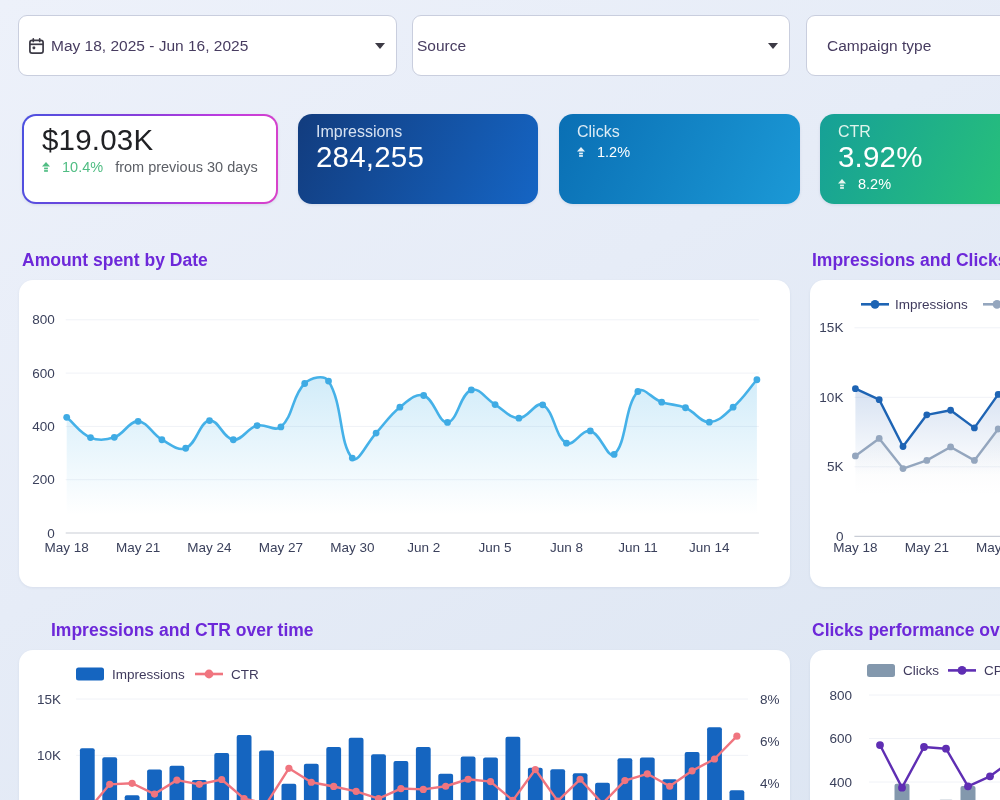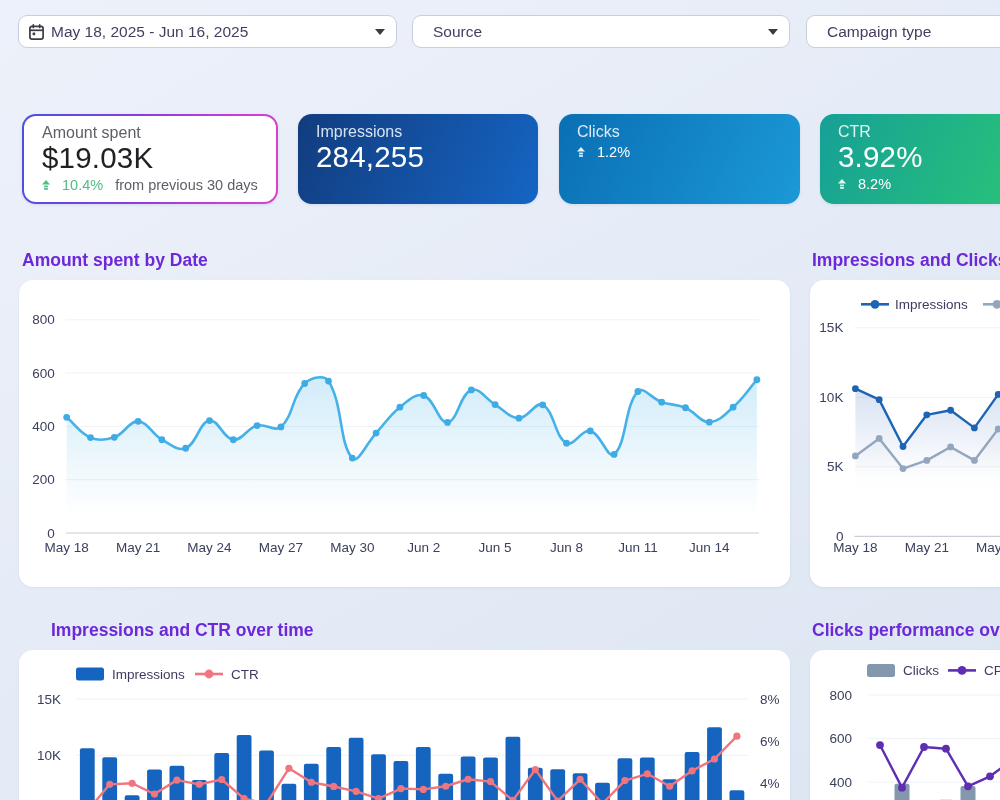--- a/index.html
+++ b/index.html
@@ -1,18 +1,18 @@
 <!DOCTYPE html>
 <html><head><meta charset="utf-8">
 <style>
 * { margin:0; padding:0; box-sizing:border-box; }
 html,body { width:1000px; height:800px; overflow:hidden; }
 body { font-family:"Liberation Sans", sans-serif;
   background:linear-gradient(150deg,#edf1fa 0%,#e6ecf7 45%,#dce5f2 100%); position:relative; }
-.dd { position:absolute; top:15px; height:33px; background:#fff; border:1px solid #c9cede;
+.dd { position:absolute; top:15px; height:61px; background:#fff; border:1px solid #c9cede;
   border-radius:9px; display:flex; align-items:center; font-size:15.5px; color:#473c60; }
 .kpi { position:absolute; top:114px; height:90px; border-radius:14px; padding:9px 18px;
   color:#fff; box-shadow:0 1px 3px rgba(30,50,100,0.10); }
 .kpi .t { font-size:16px; }
 .kpi .v { font-size:29.5px; line-height:1.1; letter-spacing:0.2px; }
 .kpi .s { font-size:14.5px; margin-top:3px; display:flex; align-items:center; gap:12px; }
 .h3 { position:absolute; font-size:17.5px; font-weight:bold; color:#6d28d9; white-space:nowrap; }
 .card { position:absolute; background:#fff; border-radius:14px; box-shadow:0 1px 3px rgba(30,50,100,0.07); }
 </style></head>
 <body>
@@ -27,36 +27,35 @@
         <rect x="3.6" y="8.6" width="2.6" height="2.6" rx="0.6" fill="#3c3a45"></rect>
       </svg>
     </span>
   <span style="margin-left:7px;">May 18, 2025 - Jun 16, 2025</span>
   <span style="position:absolute; right:11px; display:flex;">
       <svg width="10" height="6" viewBox="0 0 10 6">
         <path d="M0 0L5 6L10 0Z" fill="#3c3a45"></path>
       </svg>
     </span>
 </div>
-<div class="dd" style="left:412px; width:378px; padding-left:20px;">
+<div class="dd" style="left:412px; width:378px; padding-left:4px;">
   <span>Source</span>
   <span style="position:absolute; right:11px; display:flex;">
       <svg width="10" height="6" viewBox="0 0 10 6">
         <path d="M0 0L5 6L10 0Z" fill="#3c3a45"></path>
       </svg>
     </span>
 </div>
 <div class="dd" style="left:806px; width:378px; padding-left:20px;">
   <span>Campaign type</span>
 </div>
 
 <div class="kpi" style="left:22px; width:256px; background:#fff; color:#202124;
      border:2px solid transparent; background-image:linear-gradient(#fff,#fff),linear-gradient(100deg,#4b51e0,#8a3ddb 45%,#c03be0 75%,#d943c8);
      background-origin:border-box; background-clip:padding-box,border-box; padding:8px 18px;">
-  <div class="t" style="color:#5c5f66;">Amount spent</div>
   <div class="v">$19.03K</div>
   <div class="s" style="color:#5c5f66;"><svg width="8" height="10.5" viewBox="0 0 8 10.5">
         <path d="M4 0L8 4.6H0Z" fill="#50bd83"></path>
         <rect x="2.1" y="5.6" width="3.8" height="1.7" fill="#50bd83"></rect>
         <rect x="2.1" y="8.1" width="3.8" height="1.7" fill="#50bd83"></rect>
       </svg><span style="color:#50bd83;">10.4%</span> from previous 30 days</div>
 </div>
 
 <div class="kpi" style="left:298px; width:240px; background:linear-gradient(115deg,#123c7e,#1565c4);">
   <div class="t" style="color:#d6e2f2;">Impressions</div>

